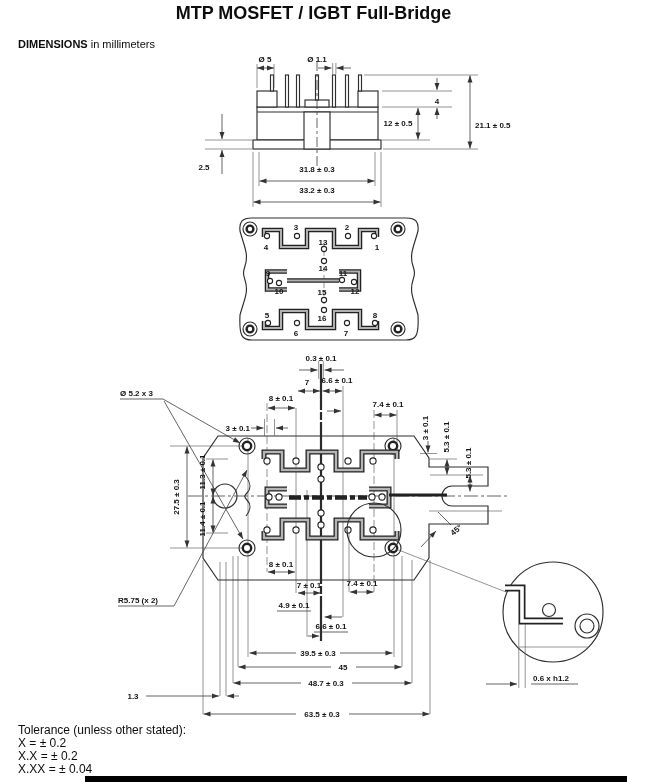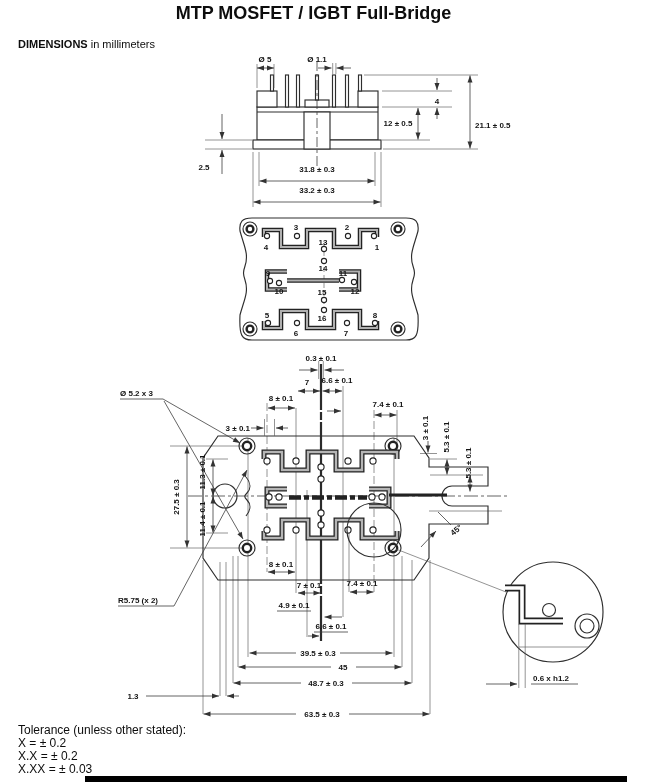--- a/index.html
+++ b/index.html
@@ -321,16 +321,16 @@
       <line class="d" x1="486" y1="684" x2="517" y2="684" marker-end="url(#ar)"></line>
       <line class="d" x1="531" y1="684" x2="578" y2="684"></line>
       <text class="dim" x="533" y="681">0.6 x h1.2</text>
     </g>
   </svg>
 
   <div class="tol">
     <div>Tolerance (unless other stated):</div>
     <div>X = ± 0.2</div>
     <div>X.X = ± 0.2</div>
-    <div>X.XX = ± 0.03</div>
+    <div>X.XX = ± 0.04</div>
   </div>
   <div class="bar"></div>
 </div>
 
 </body></html>

